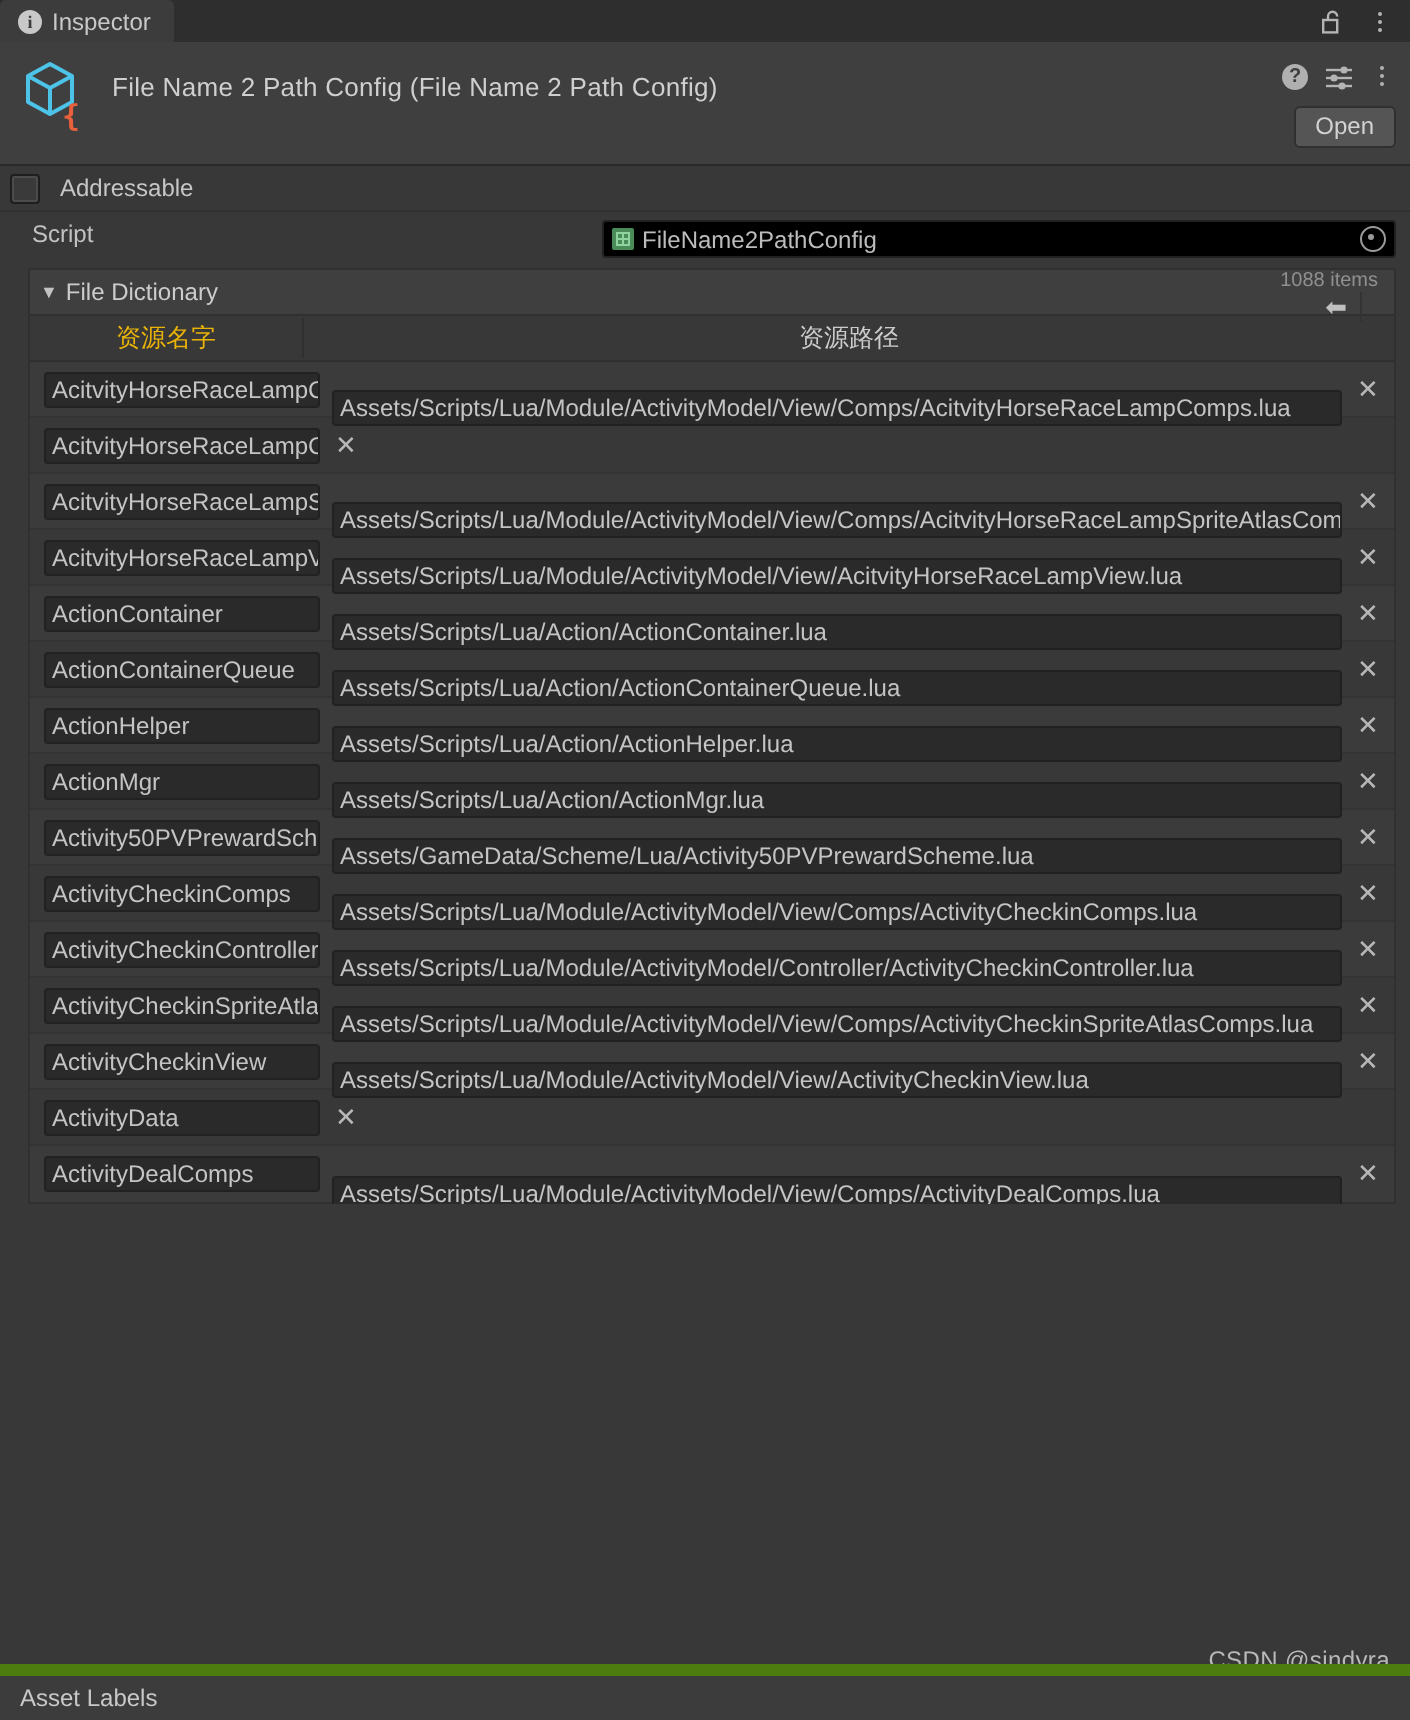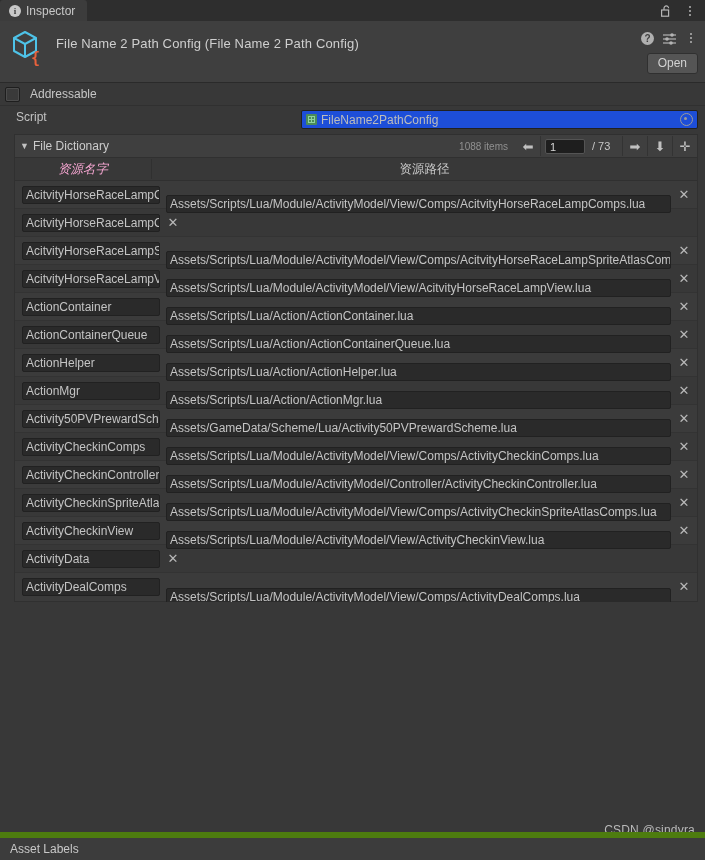--- a/index.html
+++ b/index.html
@@ -157,21 +157,21 @@
     height: 20px;
     display: flex;
     padding: 0 7px 0 16px;
     margin-top: 4px;
     flex: 0 0 auto;
   }
   .script-label { width: 285px; color: #c2c2c2; font-size: 12px;}
   .object-field {
     flex: 1;
     height: 17px;
-    background: #1d4ed8;
+    background: #000000;
     border: 1px solid #212121;
     border-radius: 2px;
     display: flex;
     align-items: center;
     padding: 0 4px;
     gap: 4px;
     position: relative;
     cursor: default;
   }
   .cs-icon {
@@ -221,20 +221,21 @@
     margin-right: 4px;
     cursor: default;
     line-height: 10px;
   }
   .dict-title { color: #cccccc; font-size: 12px; }
   .dict-controls {
     margin-left: auto;
     display: flex;
     align-items: center;
     height: 100%;
+    flex-direction: column;
   }
   .items-count {
     color: #909090;
     font-size: 10px;
     padding-right: 8px;
   }
   .pg-btn {
     width: 24px; height: 20px;
     display: flex; align-items: center; justify-content: center;
     color: #c0c0c0;
@@ -269,25 +270,24 @@
     height: 22px;
     background: #383838;
     border: 1px solid #303030;
     display: flex;
     align-items: center;
     flex: 0 0 auto;
   }
   .col-key {
     width: 136px;
     text-align: center;
-    color: #f9a8d4;
+    color: #eab308;
     font-size: 12.5px;
     border-right: 1px solid #303030;
     line-height: 20px;
-    font-style: italic;
   }
   .col-val {
     flex: 1;
     text-align: center;
     color: #cbcbcb;
     font-size: 12.5px;
     line-height: 20px;
   }
 
   

